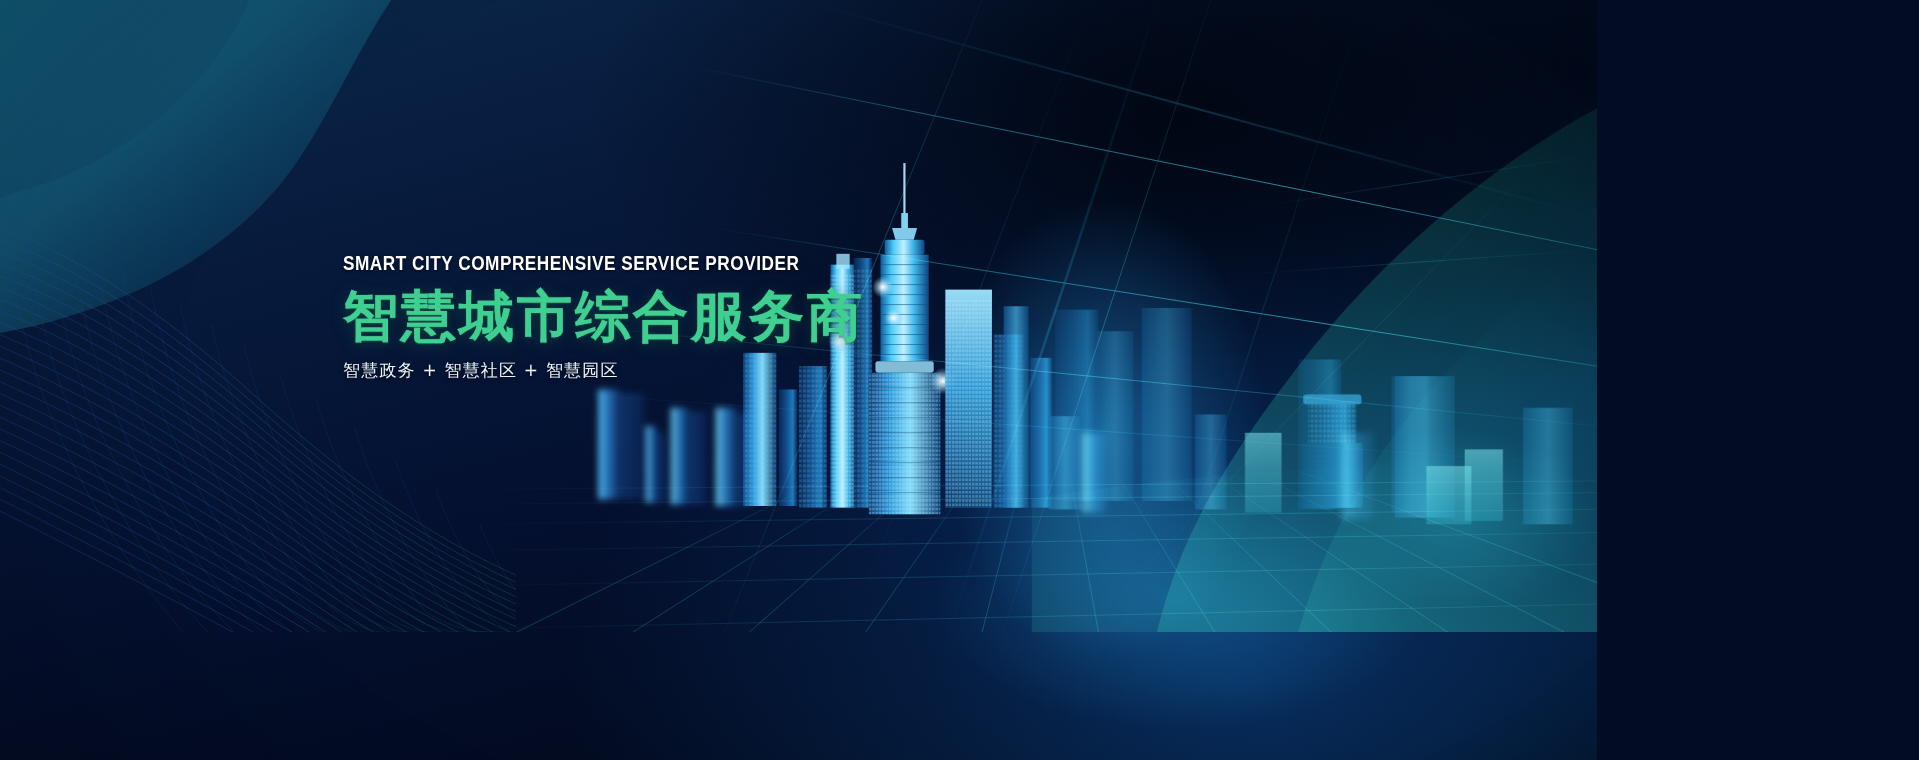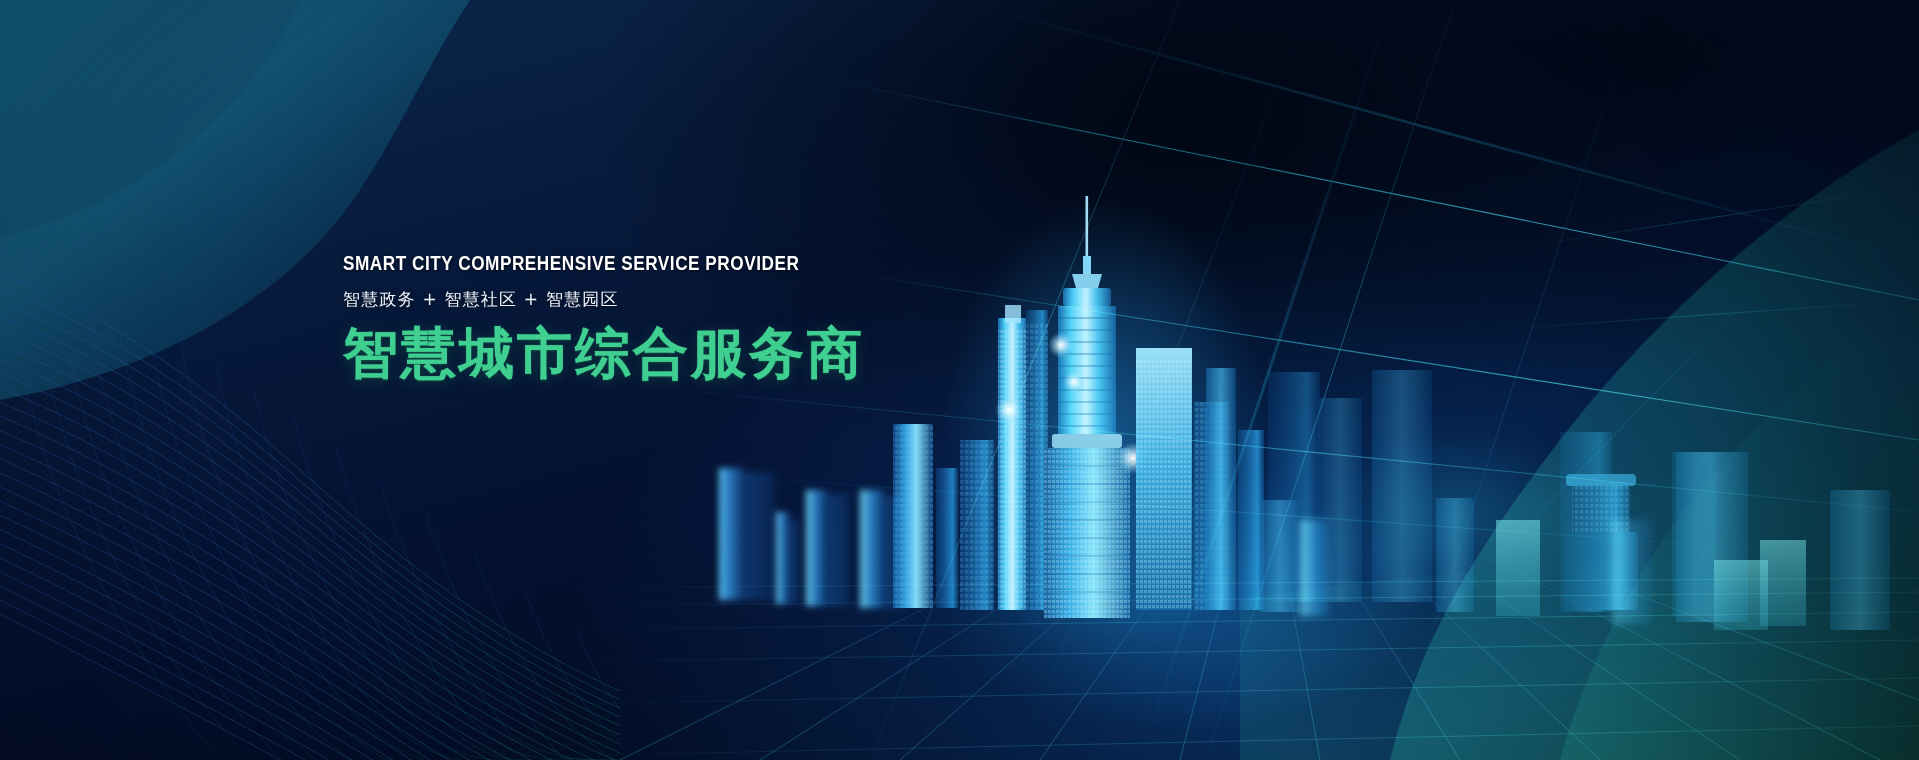--- a/index.html
+++ b/index.html
@@ -4,21 +4,21 @@
 <style>
   * { margin:0; padding:0; box-sizing:border-box; }
   html, body {
     width:1919px; height:760px;
     overflow:hidden;
     background:#020c22;
     font-family:"Liberation Sans", sans-serif;
   }
   #banner {
     position:relative;
-    width:1919px; height:760px;
+    width:1597px; height:760px;
     overflow:hidden;
     background:#051230;
     padding-left:48px;
   }
   .layer { position:absolute; inset:0; }
 
   
   #sky {
     background:
       radial-gradient(ellipse 1100px 780px at 1250px 680px, rgba(12,70,140,0.55) 0%, rgba(6,28,66,0.0) 62%),
@@ -452,17 +452,17 @@
     </defs>
     <path d="M1919,130 C1790,200 1660,310 1560,440 C1470,558 1420,640 1390,760 L1919,760 Z" fill="url(#gGreen)"></path>
     <path d="M1919,300 C1820,360 1720,450 1650,560 C1600,640 1575,706 1560,760 L1919,760 Z" fill="url(#gGreenSoft)"></path>
     <path d="M1240,600 C1400,572 1600,560 1919,548 L1919,760 L1240,760 Z" fill="url(#gGreenSoft)" opacity="0.8"></path>
   </svg>
 
   <div class="layer" id="vignette"></div>
 
   <div id="copy">
     <div id="eyebrow">SMART CITY COMPREHENSIVE SERVICE PROVIDER</div>
+    <div id="headline">智慧城市综合服务商</div>
     <div id="subline">智慧政务 + 智慧社区 + 智慧园区</div>
-    <div id="headline">智慧城市综合服务商</div>
   </div>
 
 </div>
 
 </body></html>

